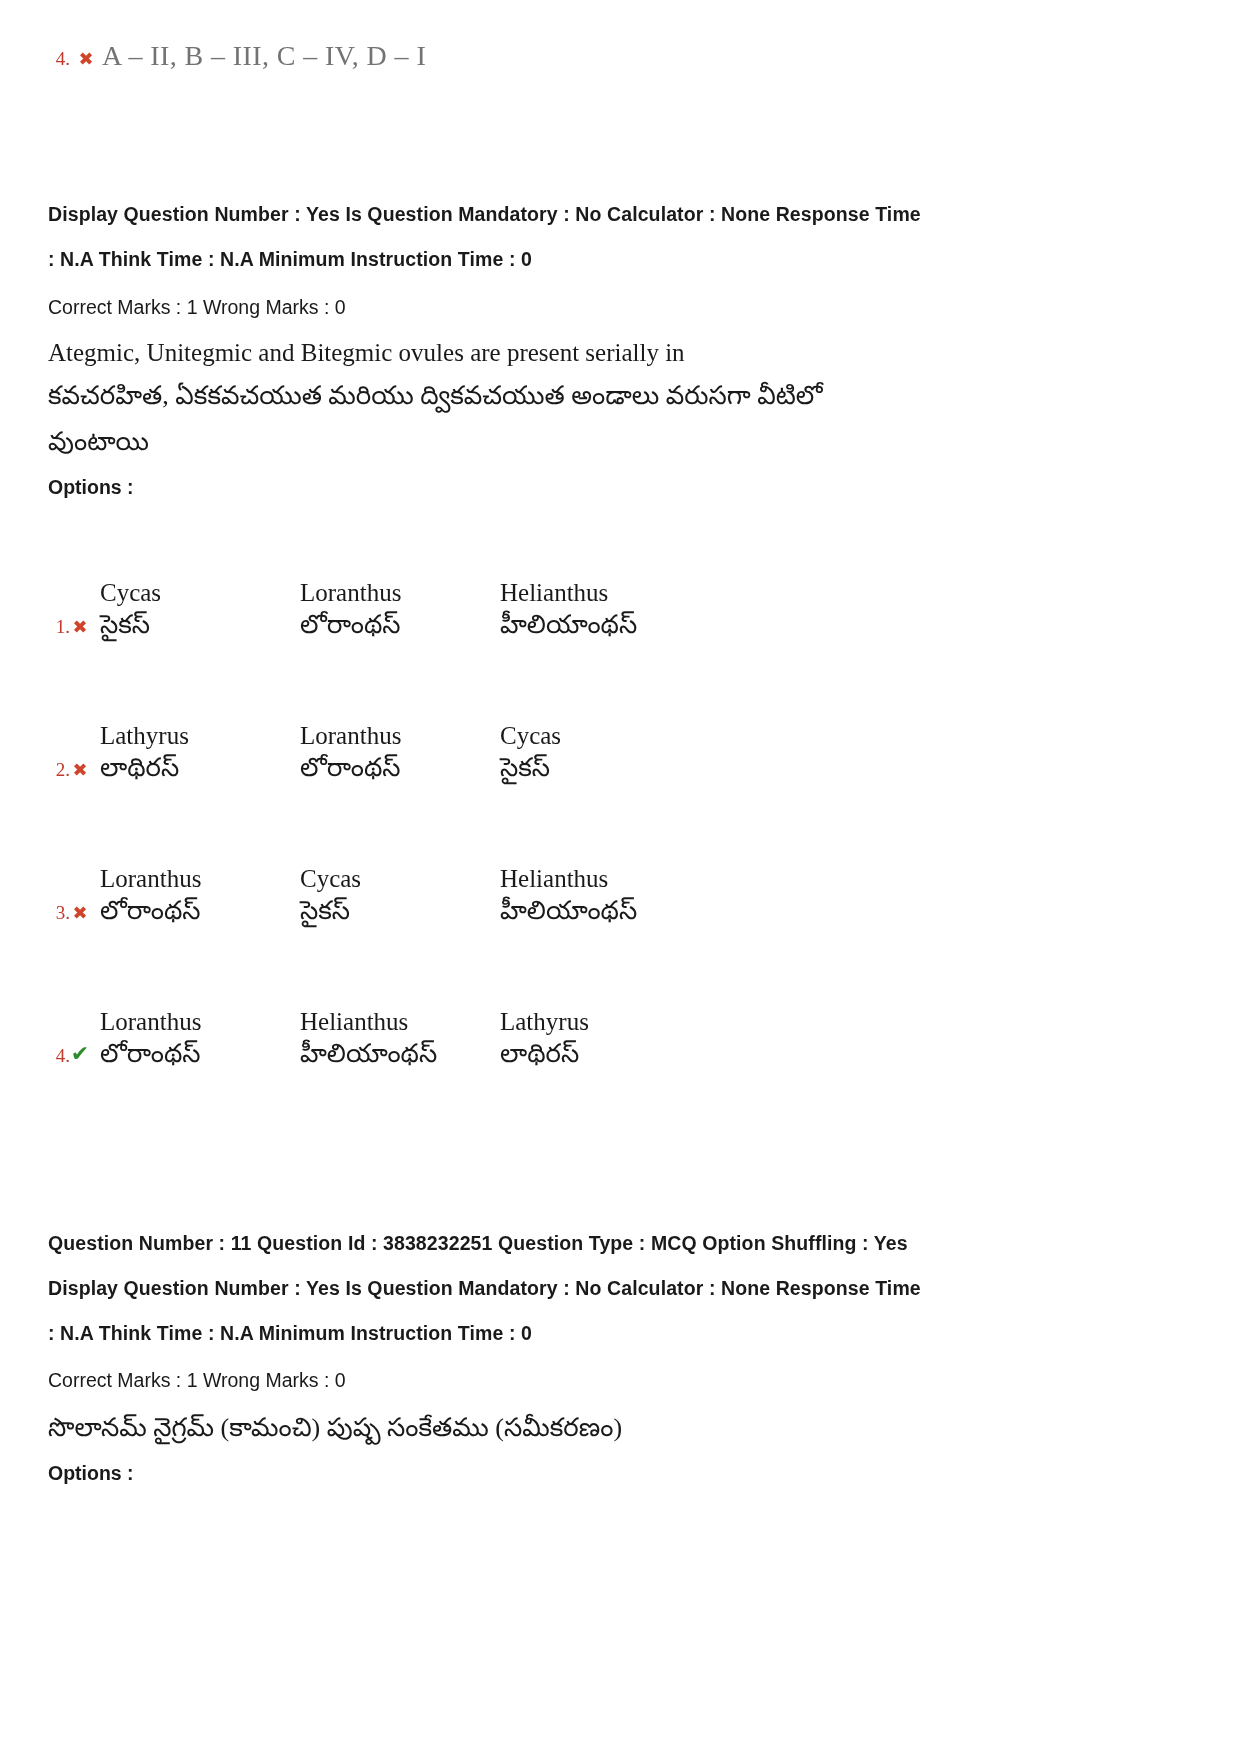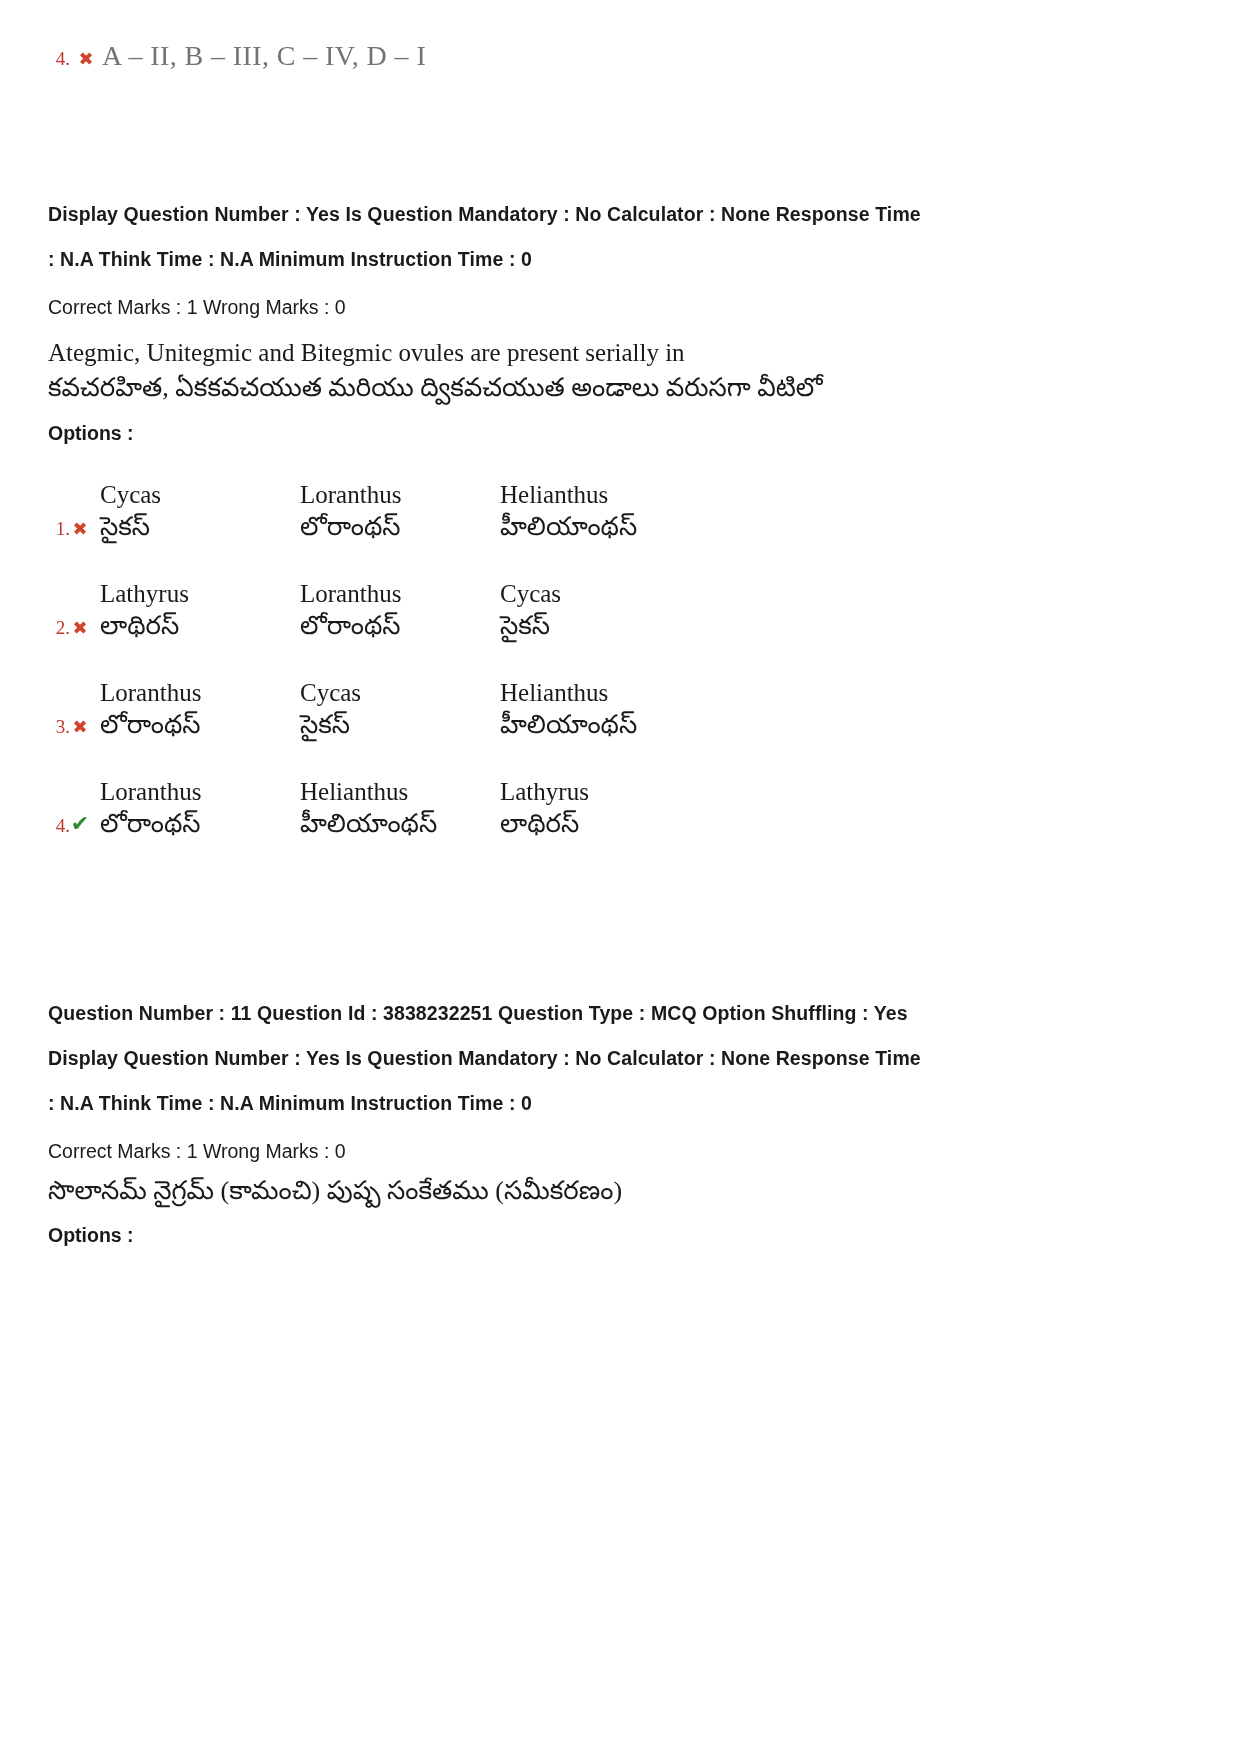--- a/index.html
+++ b/index.html
@@ -58,21 +58,21 @@
     font-size: 25px;
     line-height: 1.25;
     color: #1a1a1a;
     margin-top: 10px;
   }
   .q-te {
     font-family: "Liberation Serif", serif;
     font-size: 26px;
     line-height: 1.38;
     color: #1a1a1a;
-    margin-top: 2px;
+    margin-top: 10px;
   }
 
   
   .top-answer-row {
     display: flex;
     align-items: baseline;
     gap: 6px;
     padding-left: 0px;
     margin-bottom: 0;
   }
@@ -112,20 +112,21 @@
     top: -4px;
   }
   .option-row .mark {
     position: relative;
     top: -6px;
   }
   .opt-cols {
     display: flex;
     flex: 1 1 auto;
     padding-left: 10px;
+    margin-top: 44px;
   }
   .opt-col {
     width: 200px;
     flex: 0 0 auto;
   }
   .opt-col.wide { width: 210px; }
   .opt-en {
     font-family: "Liberation Serif", serif;
     font-size: 25px;
     color: #1a1a1a;
@@ -160,20 +161,21 @@
     <div class="gap-lg"></div>
 
     <div class="q-block">
       <div class="meta meta-block">
         <div>Display Question Number : Yes Is Question Mandatory : No Calculator : None Response Time</div>
         <div>: N.A Think Time : N.A Minimum Instruction Time : 0</div>
       </div>
       <div class="marks">Correct Marks : 1 Wrong Marks : 0</div>
       <div class="q-en">Ategmic, Unitegmic and Bitegmic ovules are present serially in</div>
       <div class="q-te">కవచరహిత, ఏకకవచయుత మరియు ద్వికవచయుత అండాలు వరుసగా వీటిలో</div>
+      <div class="q-te">వుంటాయి</div>
       <div class="options-label">Options :</div>
 
       <div class="option-row">
         <span class="opt-num">1.</span>
         <span class="mark wrong">✖</span>
         <div class="opt-cols">
           <div class="opt-col">
             <div class="opt-en">Cycas</div>
             <div class="opt-te">సైకస్</div>
           </div>

